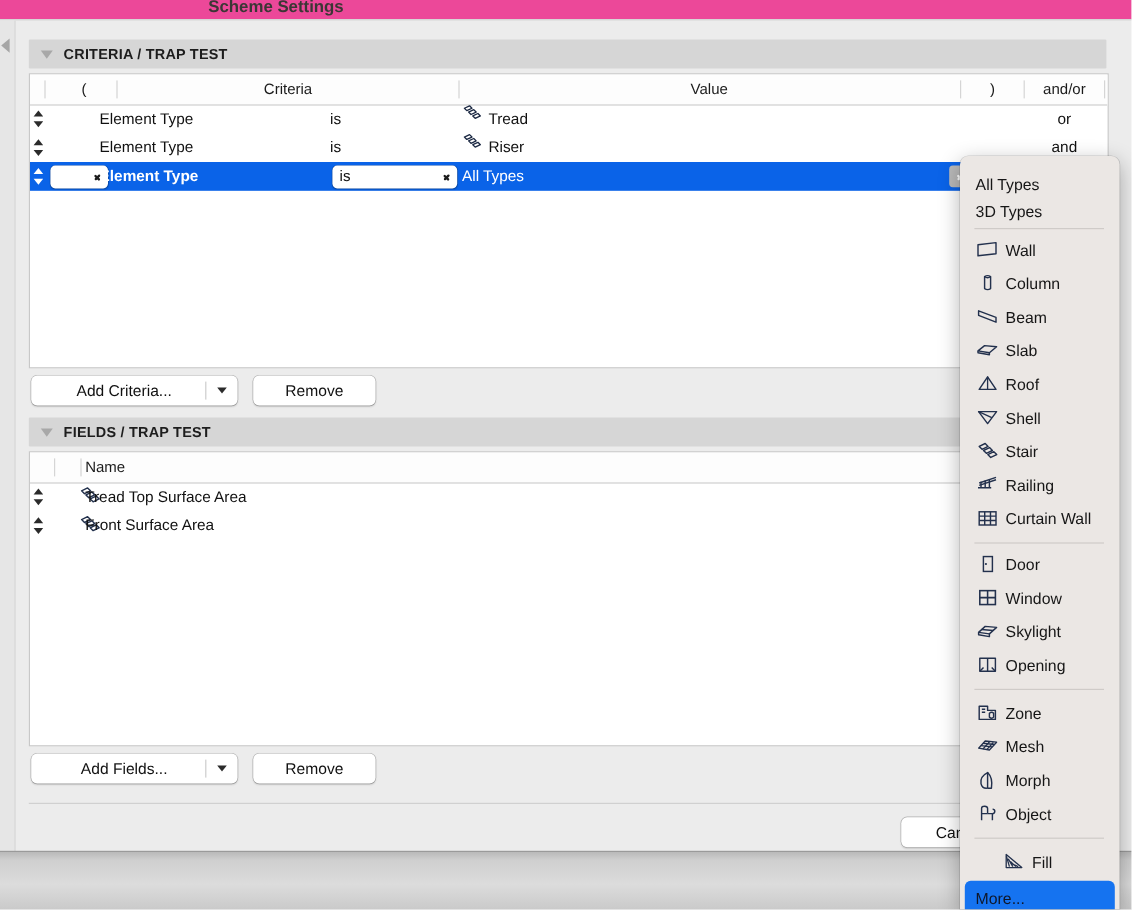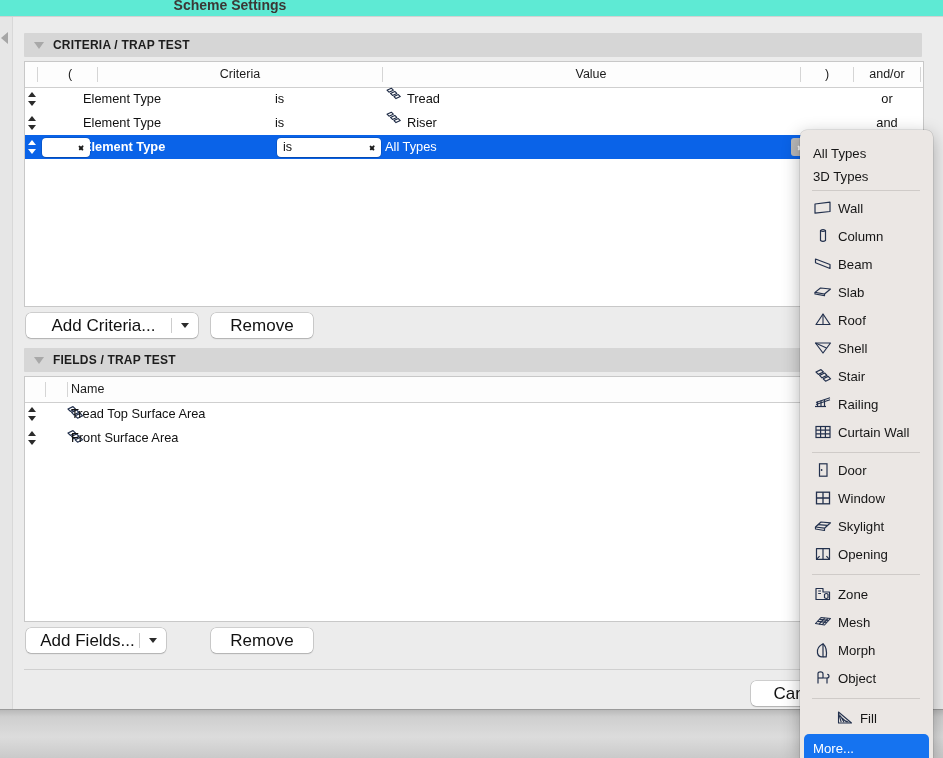--- a/index.html
+++ b/index.html
@@ -8,21 +8,21 @@
     overflow: hidden;
     background: #ffffff;
     font-family: "Liberation Sans", sans-serif;
     -webkit-font-smoothing: antialiased;
   }
   #root { position: relative; width: 943px; height: 758px; }
 
   
   .titlebar {
     position: absolute; left: 0; top: 0; width: 943px; height: 16px;
-    background: #5eead4;
+    background: #ec4899;
     overflow: hidden;
   }
   .titlebar .title {
     position: absolute; left: 0; top: -4px; width: 460px;
     text-align: center;
     font-size: 14px; font-weight: bold; color: #3b3735;
     line-height: 18px;
   }
 
   
@@ -147,21 +147,21 @@
     border-left: 4.5px solid transparent;
     border-right: 4.5px solid transparent;
     border-top: 6px solid #2a2a2a;
   }
 
   
   .btn {
     position: absolute; height: 25px;
     background: #ffffff; border-radius: 5px;
     box-shadow: 0 0 0 0.5px rgba(0,0,0,.25), 0 1px 1.5px rgba(0,0,0,.14);
-    font-size: 17px; color: #111;
+    font-size: 13px; color: #111;
     display: flex; align-items: center; justify-content: center;
   }
   .btn.split .lbl { flex: 1; text-align: center; padding-left: 10px; }
   .btn.split .divider {
     width: 1px; height: 15px; background: #cdcdcd;
   }
   .btn.split .caret {
     width: 26px; display: flex; align-items: center; justify-content: center;
   }
   .caret-dn {
@@ -200,21 +200,21 @@
   .mi.plain .mlbl { margin-left: 13px; }
   .mi.icony .mlbl { margin-left: 4px; }
   .mi .micon {
     width: 22px; height: 22px; margin-left: 12px;
     display: flex; align-items: center; justify-content: center;
   }
   .mi.highlight {
     background: #1573f0; border-radius: 5px;
     left: 4px; width: 125px;
   }
-  .mi.highlight .mlbl { color: #ffffff; }
+  .mi.highlight .mlbl { color: #0f172a; }
   .msep {
     position: absolute; left: 12px; width: 108px; height: 1px; background: #cfcbc8;
   }
   svg { display: block; }
 </style>
 </head>
 <body>
 
 <div id="root">
 
@@ -364,21 +364,21 @@
               <path d="M6.6 7.4 L11.6 5 L14 7.4 L9 9.8 Z"></path>
               <path d="M10.2 10.8 L15.2 8.4 L17.6 10.8 L12.6 13.2 Z"></path>
             </g>
           </svg>
         </div>
         <div class="cell" style="left:46px;">Front Surface Area</div>
         <div class="dn-arrow" style="left:789px; top:3px;"></div>
       </div>
     </div>
 
-    <div class="btn split" style="left:26px; top:611px; width:140px;">
+    <div class="btn split" style="left:26px; top:611px; width:172px;">
       <span class="lbl">Add Fields...</span>
       <span class="divider"></span>
       <span class="caret">
           <span class="caret-dn"></span>
         </span>
     </div>
     <div class="btn" style="left:211px; top:611px; width:102px;">
       <span>Remove</span>
     </div>
 

